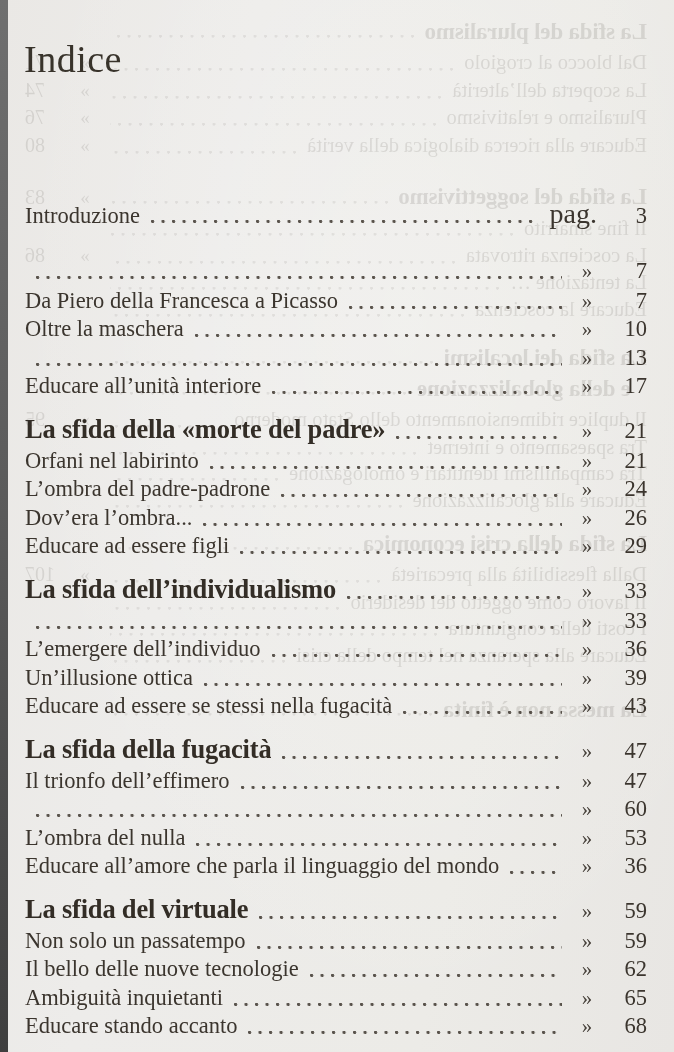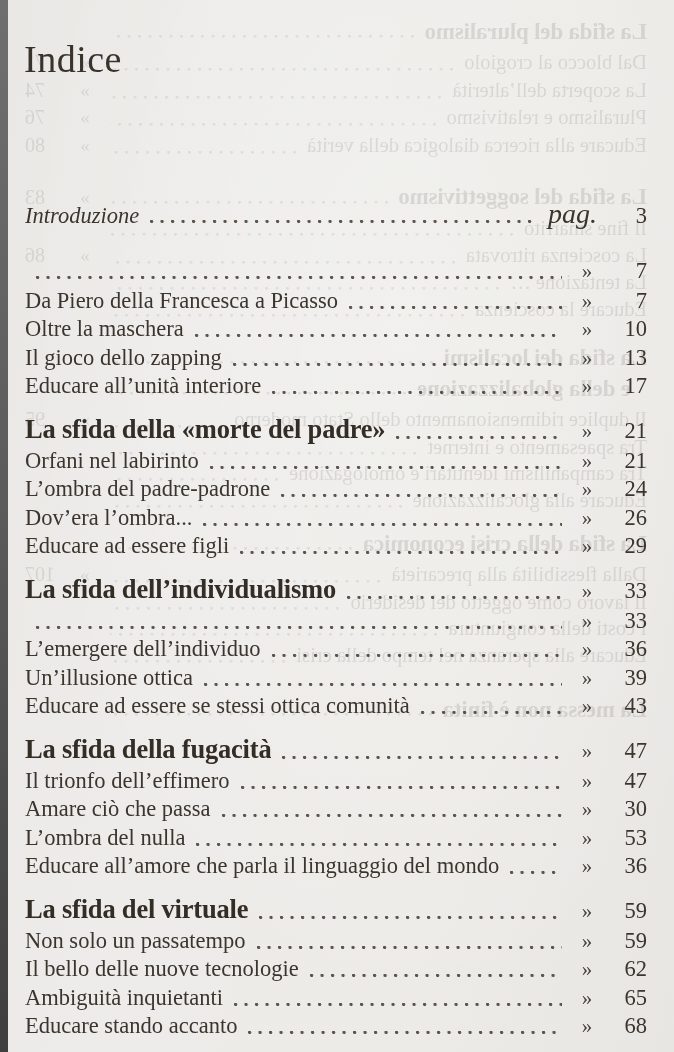--- a/index.html
+++ b/index.html
@@ -35,21 +35,21 @@
   .row .label{flex:0 1 auto;overflow:hidden;}
   .leader{
     flex:1 1 0;align-self:stretch;min-width:0;
     margin:0 9px 0 11px;
     background-image:radial-gradient(circle at 1.6px 1.6px, rgba(62,55,47,.85) 1.45px, rgba(0,0,0,0) 1.9px);
     background-size:10.5px 3.4px;background-repeat:repeat-x;
     background-position:0 calc(100% - 6px);
   }
   .mark{flex:0 0 32px;text-align:center;font-size:21px;color:#46403a;}
   .pnum{flex:0 0 44px;text-align:right;font-size:22.5px;}
-  .italic{font-style:italic;}
+  .italic{}
   .pagref{flex:0 0 auto;padding:0 6px 0 2px;font-size:28px;}
   .section{margin-top:12px;}
   .section:first-of-type{margin-top:25px;}
   .row.head{font-size:26.5px;line-height:32px;}
   .row.head .label{font-weight:bold;letter-spacing:-.2px;color:#332d26;}
   .row.head .leader{background-position:0 calc(100% - 7px);}
   
   .ghost{
     position:absolute;left:25px;right:27px;top:0;height:1052px;
     transform:scaleX(-1);
@@ -239,21 +239,20 @@
             <span class="mark">»</span>
             <span class="pnum">7</span>
           </div>
           <div class="row">
             <span class="label">Oltre la maschera</span>
             <span class="leader"></span>
             <span class="mark">»</span>
             <span class="pnum">10</span>
           </div>
           <div class="row">
-            <span class="label">Il gioco dello zapping</span>
             <span class="leader"></span>
             <span class="mark">»</span>
             <span class="pnum">13</span>
           </div>
           <div class="row">
             <span class="label">Educare all’unità interiore</span>
             <span class="leader"></span>
             <span class="mark">»</span>
             <span class="pnum">17</span>
           </div>
@@ -308,44 +307,43 @@
             <span class="mark">»</span>
             <span class="pnum">36</span>
           </div>
           <div class="row">
             <span class="label">Un’illusione ottica</span>
             <span class="leader"></span>
             <span class="mark">»</span>
             <span class="pnum">39</span>
           </div>
           <div class="row">
-            <span class="label">Educare ad essere se stessi ottica comunità</span>
+            <span class="label">Educare ad essere se stessi nella fugacità</span>
             <span class="leader"></span>
             <span class="mark">»</span>
             <span class="pnum">43</span>
           </div>
         </div>
         <div class="section">
           <div class="row head">
             <span class="label">La sfida della fugacità</span>
             <span class="leader"></span>
             <span class="mark">»</span>
             <span class="pnum">47</span>
           </div>
           <div class="row">
             <span class="label">Il trionfo dell’effimero</span>
             <span class="leader"></span>
             <span class="mark">»</span>
             <span class="pnum">47</span>
           </div>
           <div class="row">
-            <span class="label">Amare ciò che passa</span>
-            <span class="leader"></span>
-            <span class="mark">»</span>
-            <span class="pnum">30</span>
+            <span class="leader"></span>
+            <span class="mark">»</span>
+            <span class="pnum">60</span>
           </div>
           <div class="row">
             <span class="label">L’ombra del nulla</span>
             <span class="leader"></span>
             <span class="mark">»</span>
             <span class="pnum">53</span>
           </div>
           <div class="row">
             <span class="label">Educare all’amore che parla il linguaggio del mondo</span>
             <span class="leader"></span>

